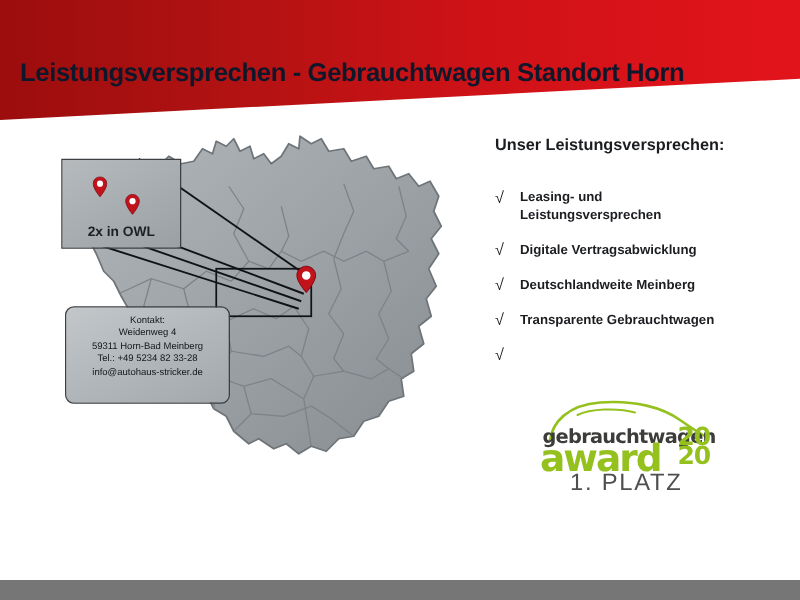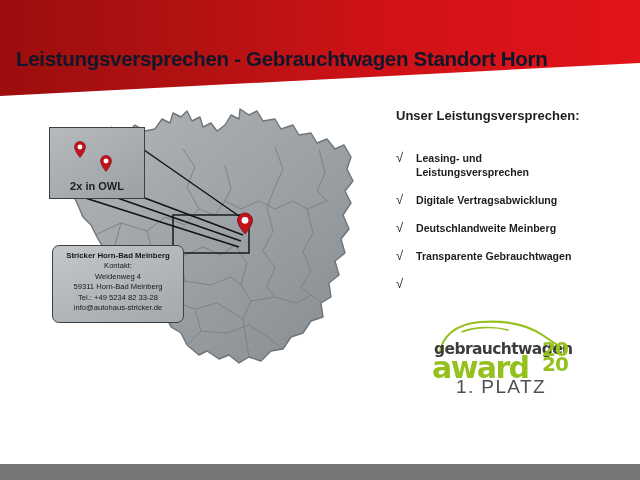--- a/index.html
+++ b/index.html
@@ -165,21 +165,20 @@
       <circle cx="7" cy="7" r="2.9" fill="#ffffff"></circle>
     </svg>
     <svg class="pin" style="left:50px;top:27px;" viewBox="0 0 14 20">
       <path d="M7,0.6 C10.6,0.6 13.4,3.4 13.4,7 C13.4,11.8 7,19.4 7,19.4 C7,19.4 0.6,11.8 0.6,7 C0.6,3.4 3.4,0.6 7,0.6 Z" fill="#c2121c" stroke="#7d0a11" stroke-width=".7"></path>
       <circle cx="7" cy="7" r="2.9" fill="#ffffff"></circle>
     </svg>
     <div class="inset-label">2x in OWL</div>
   </div>
 
   <div class="addr-box">
-    <div class="addr-line bold">Stricker Horn-Bad Meinberg</div>
     <div class="addr-line">Kontakt:</div>
     <div class="addr-line">Weidenweg 4</div>
     <div class="addr-line">59311 Horn-Bad Meinberg</div>
     <div class="addr-line">Tel.: +49 5234 82 33-28</div>
     <div class="addr-line">info@autohaus-stricker.de</div>
   </div>
 
   <div class="promise">
     <div class="promise-title">Unser Leistungsversprechen:</div>
 

